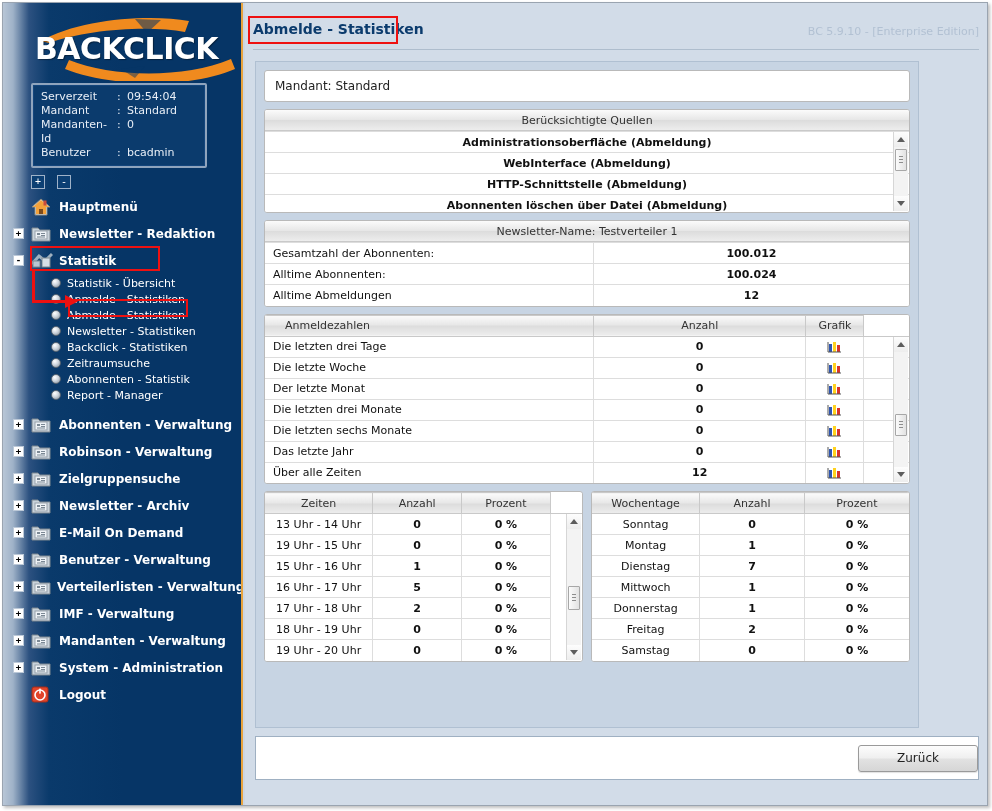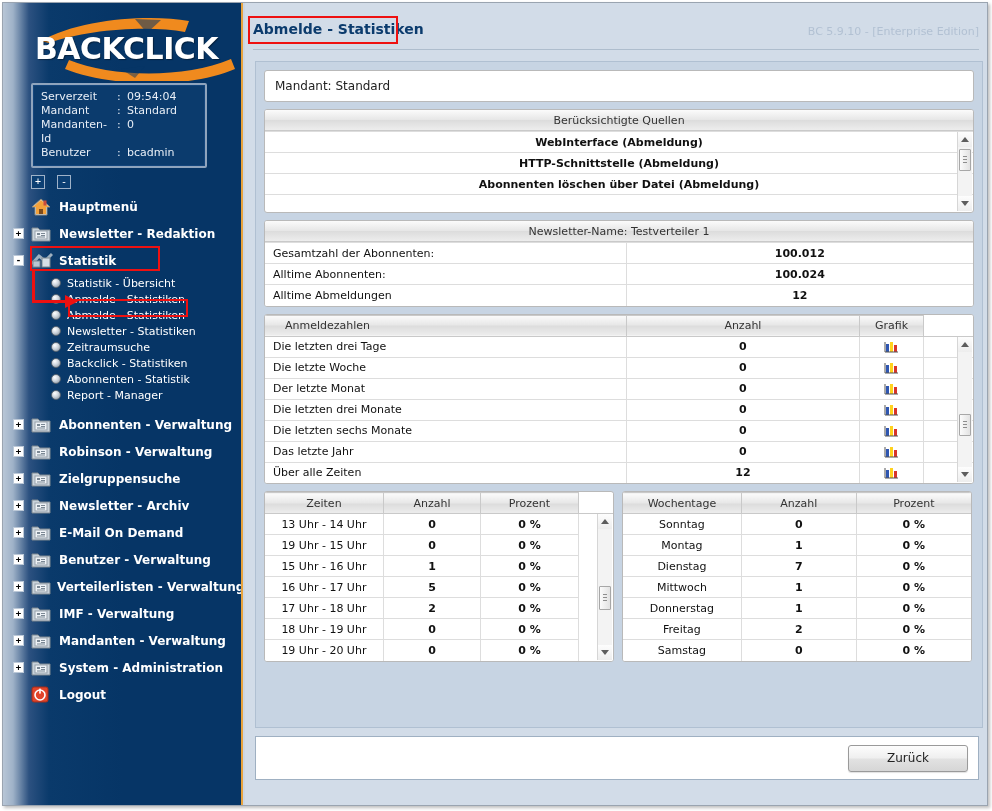--- a/index.html
+++ b/index.html
@@ -187,21 +187,21 @@
   .head-rule {
     position: absolute;
     left: 8px; right: 10px; top: 46px;
     height: 1px;
     background: #aebdcd;
   }
 
   .panel {
     position: absolute;
     left: 10px; top: 58px;
-    width: 728px; height: 667px;
+    width: 664px; height: 667px;
     background: #c7d4e3;
     border: 1px solid #b0c0d2;
     padding: 8px;
   }
 
   .white-card {
     background: #ffffff;
     border: 1px solid #b9b9b9;
     border-radius: 3px;
   }
@@ -303,21 +303,20 @@
 
   .footer-card {
     position: absolute;
     left: 10px; top: 733px;
     width: 724px; height: 44px;
     background: #ffffff;
     border: 1px solid #9fb0c2;
     display: flex;
     align-items: center;
     justify-content: flex-end;
-    padding-right: 10px;
   }
   .btn {
     min-width: 120px;
     height: 27px;
     background: linear-gradient(to bottom, #fdfdfd 0%, #efefef 48%, #e2e2e2 52%, #d6d6d6 100%);
     border: 1px solid #9a9a9a;
     border-radius: 3px;
     font-size: 12px;
     color: #222;
     font-family: "DejaVu Sans", sans-serif;
@@ -431,25 +430,25 @@
           <div class="sub-item">
             <span class="bullet"></span>
             <span>Abmelde - Statistiken</span>
           </div>
           <div class="sub-item">
             <span class="bullet"></span>
             <span>Newsletter - Statistiken</span>
           </div>
           <div class="sub-item">
             <span class="bullet"></span>
-            <span>Zeitraumsuche</span>
+            <span>Backclick - Statistiken</span>
           </div>
           <div class="sub-item">
             <span class="bullet"></span>
-            <span>Backclick - Statistiken</span>
+            <span>Zeitraumsuche</span>
           </div>
           <div class="sub-item">
             <span class="bullet"></span>
             <span>Abonnenten - Statistik</span>
           </div>
           <div class="sub-item">
             <span class="bullet"></span>
             <span>Report - Manager</span>
           </div>
         </div>
@@ -644,20 +643,23 @@
 
       <div class="white-card mandant-bar">
         <span>Mandant: Standard</span>
       </div>
 
       <div class="block">
         <div class="scrollbox" style="height:104px;">
           <div class="sb-head">Berücksichtigte Quellen</div>
           <table class="grid">
             <tbody>
+              <tr>
+                    <td class="src" style="border-left:none;border-right:none;">Administrationsoberfläche (Abmeldung)</td>
+                  </tr>
               <tr>
                     <td class="src" style="border-left:none;border-right:none;">WebInterface (Abmeldung)</td>
                   </tr>
               <tr>
                     <td class="src" style="border-left:none;border-right:none;">HTTP-Schnittstelle (Abmeldung)</td>
                   </tr>
               <tr>
                     <td class="src" style="border-left:none;border-right:none;">Abonnenten löschen über Datei (Abmeldung)</td>
                   </tr>
             </tbody>

